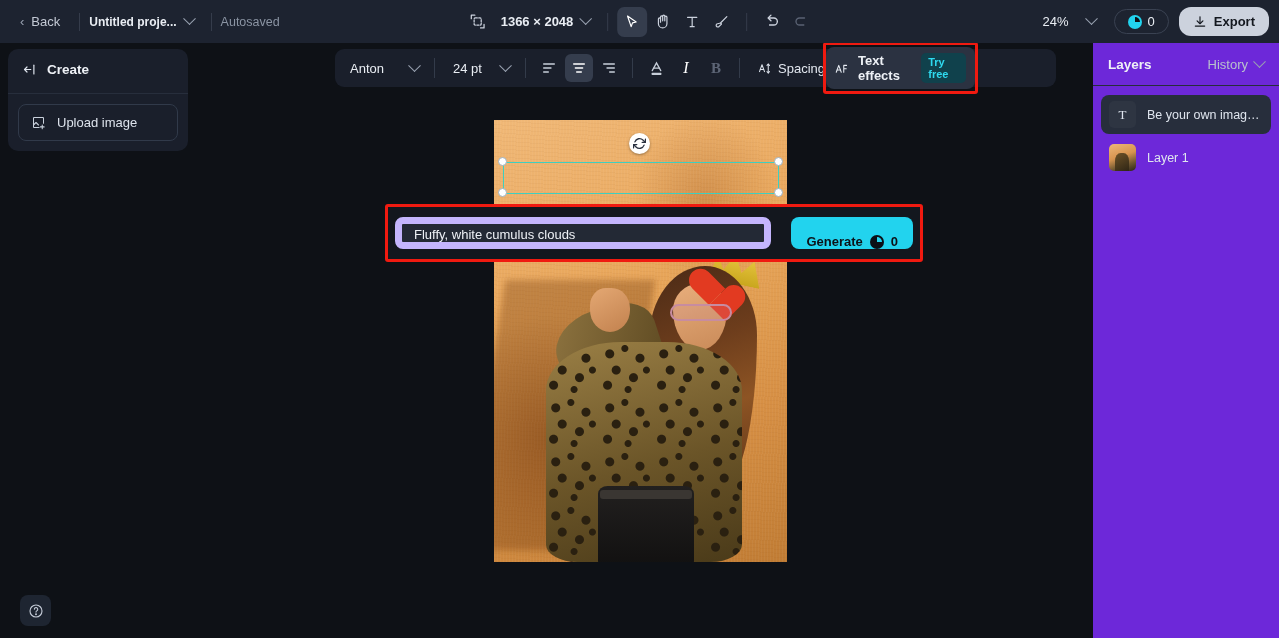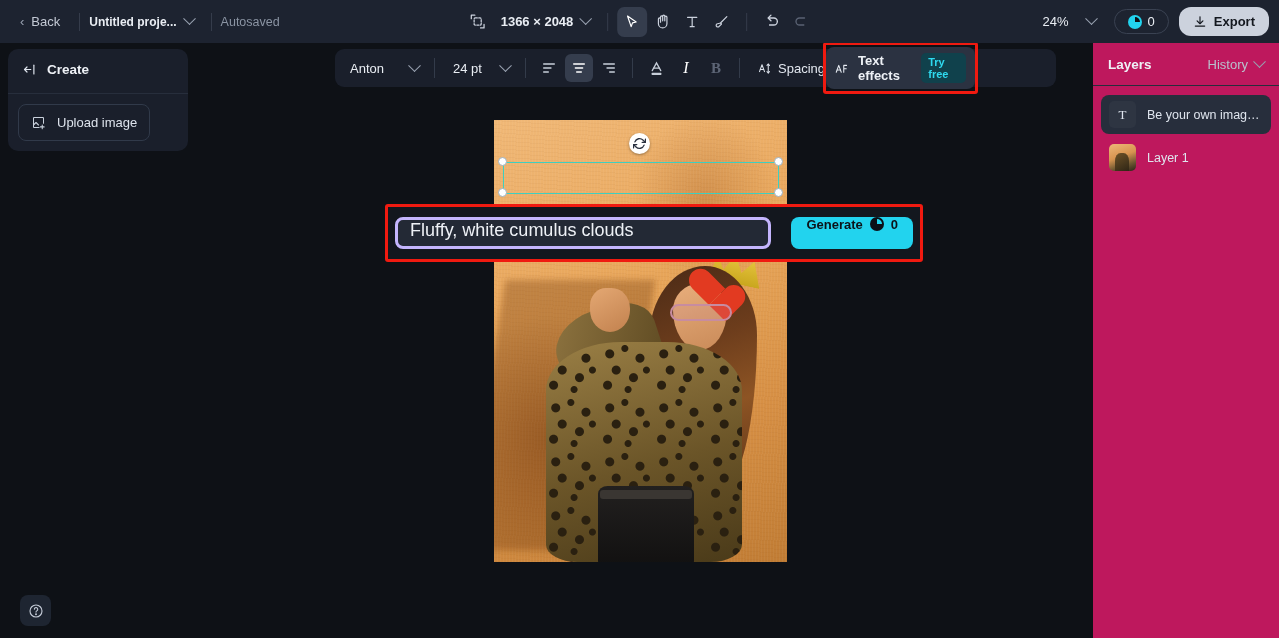--- a/index.html
+++ b/index.html
@@ -88,21 +88,21 @@
     width: 180px; background: #1a1f2b;
     border-radius: 10px; overflow: hidden;
     z-index: 20;
   }
   .lp-head {
     display: flex; align-items: center; gap: 10px;
     padding: 13px 14px 16px 14px;
     border-bottom: 1px solid #272e3c;
   }
   .lp-title { color: #eef1f6; font-size: 13.5px; font-weight: bold; }
-  .lp-body { padding: 10px; display: flex; flex-direction: row; gap: 9px; }
+  .lp-body { padding: 10px; display: flex; flex-direction: column; gap: 9px; }
   .lp-item {
     display: flex; align-items: center; gap: 11px;
     border: 1px solid #313a4a; border-radius: 8px;
     padding: 10px 12px; cursor: pointer;
     color: #dde3ec; font-size: 13px;
   }
 
   
   .text-toolbar {
     position: absolute; top: 49px; left: 287px;
@@ -292,38 +292,38 @@
   .prompt-wrap {
     position:absolute; left:385px; top:204px;
     width:538px; height:58px;
     border:3px solid #f01a10; border-radius:3px;
     z-index: 22;
     background:#13171e;
     display:flex; align-items:center; padding: 0 7px;
   }
   .prompt-input {
     flex:1; height: 32px;
-    background:#232935; border:3px solid #c4b5fd; border-radius:8px;
-    display:flex; align-items:flex-start; padding: 0 12px;
-    color:#eef1f6; font-size:18px; cursor:text;
+    background:#232935; border:7px solid #c4b5fd; border-radius:8px;
+    display:flex; align-items:flex-end; padding: 0 12px;
+    color:#eef1f6; font-size:13px; cursor:text;
   }
   .gen-btn {
     margin-left: 20px;
     background:#22d3ee; color:#0c1218;
     font-size:13px; font-weight:bold;
     height:32px; border-radius:8px;
-    display:flex; align-items:flex-start; gap:7px;
+    display:flex; align-items:flex-end; gap:7px;
     padding: 0 15px; cursor:pointer;
   }
 
   
   .right-panel {
     position:absolute; right:0; top:43px;
     width:186px; height:595px;
-    background:#be185d;
+    background:#6d28d9;
     z-index: 20;
   }
   .rp-head {
     display:flex; align-items:center; justify-content:space-between;
     padding: 14px 15px 13px 15px;
     border-bottom:1px solid #272e3c;
   }
   .rp-title { color:#eef1f6; font-size:13.5px; font-weight:bold; }
   .rp-history {
     display:flex; align-items:center; gap:7px;

